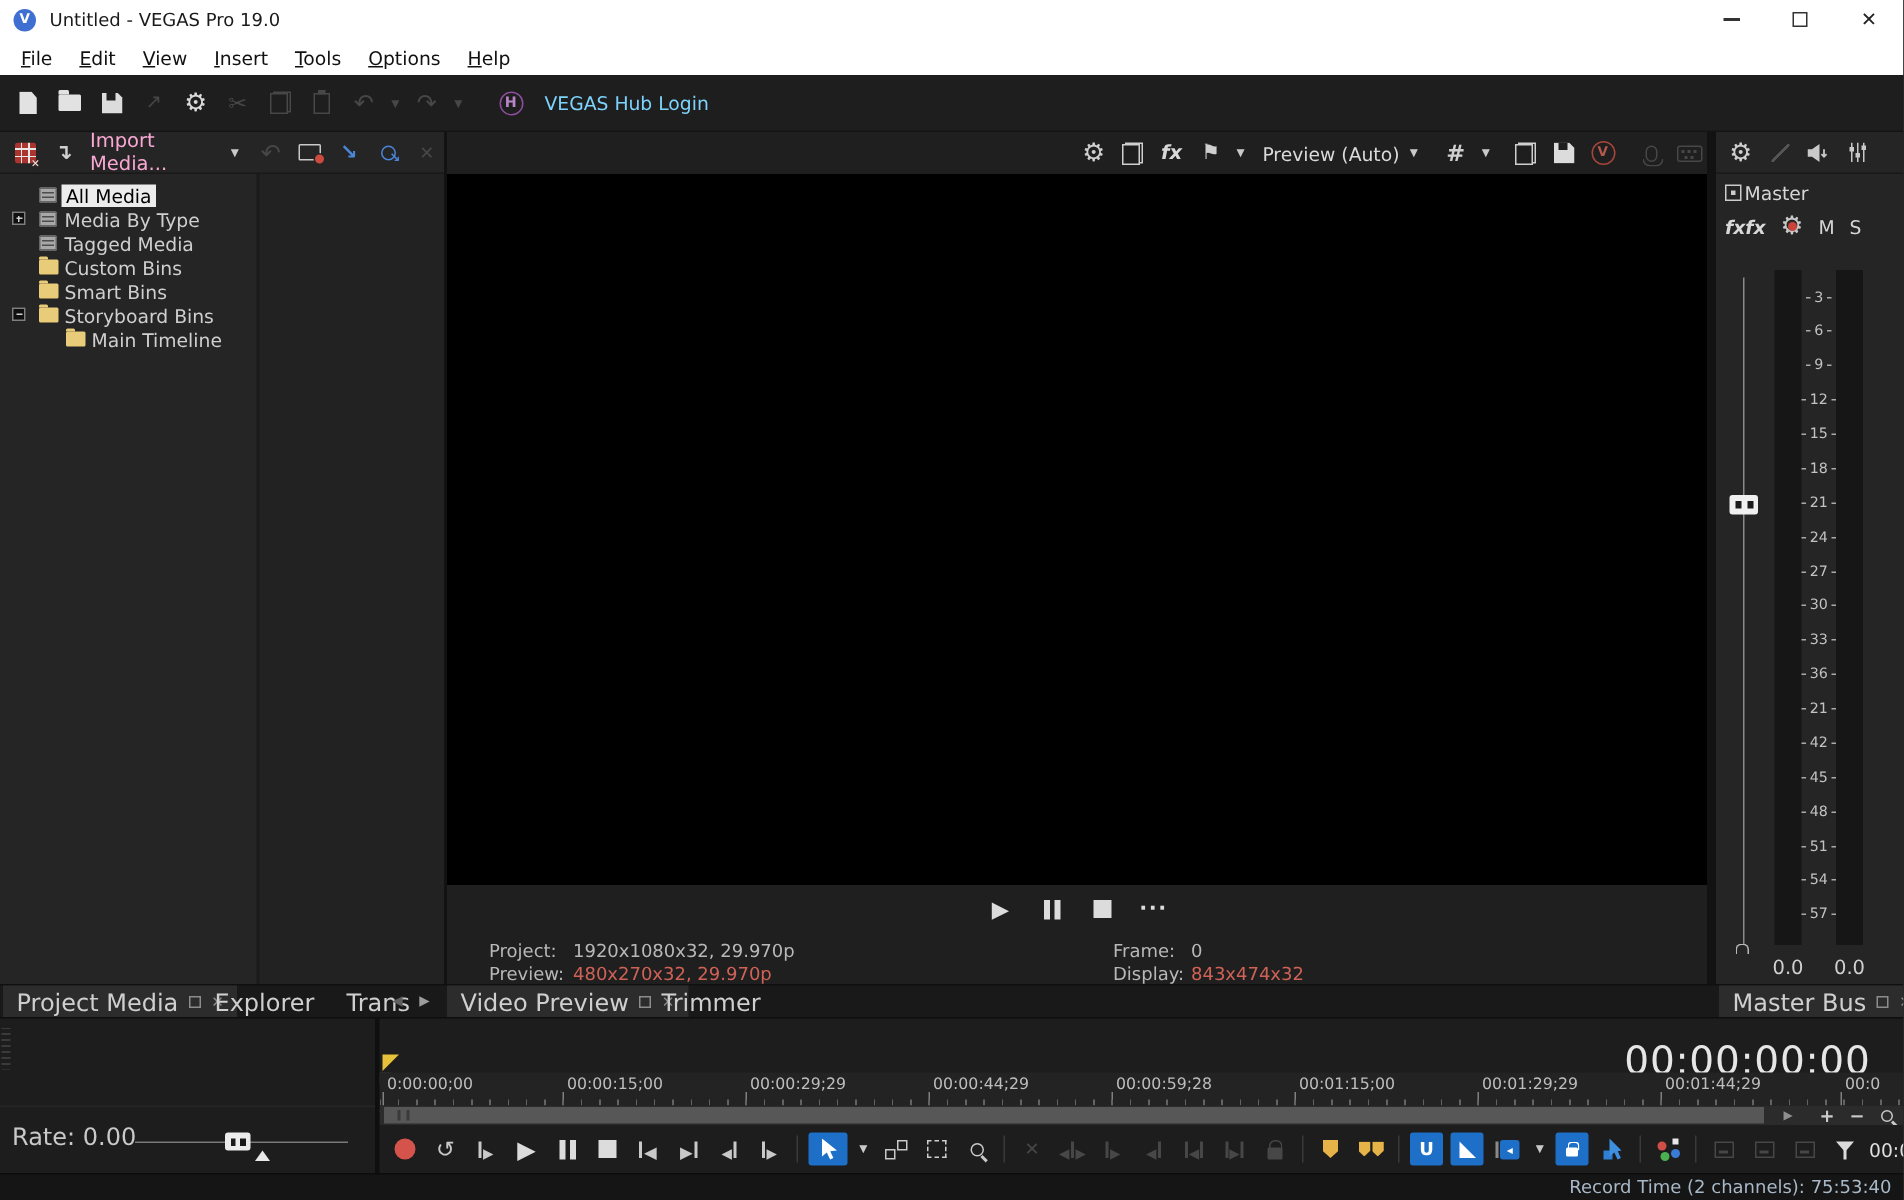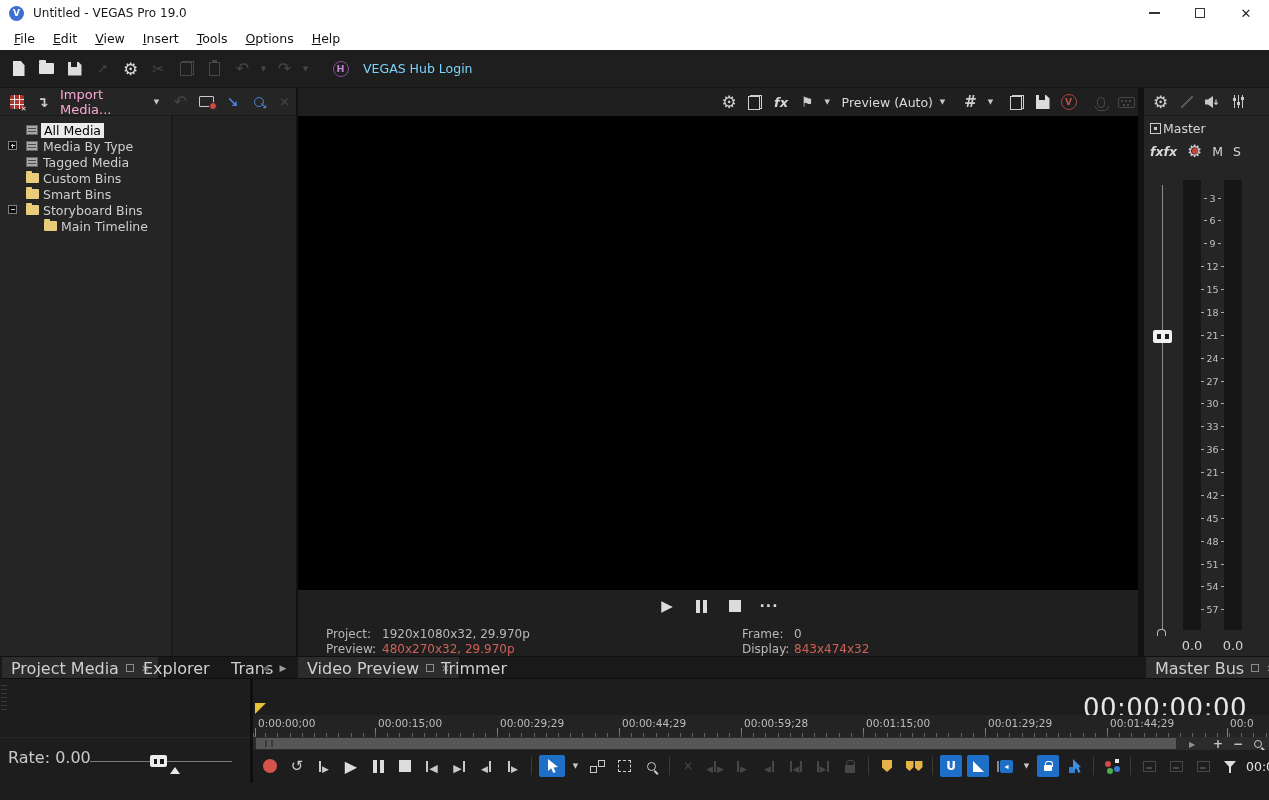--- a/index.html
+++ b/index.html
@@ -756,14 +756,17 @@
       <span class="ti dim">
           <span class="i-dimsq"></span>
         </span>
       <span class="ti">
           <span class="i-funnel"></span>
         </span>
       <span class="tbar-time">00:00:00;00</span>
     </div>
   </div>
 
+  <div class="abs statusbar">
+    <span>Record Time (2 channels): 75:53:40</span>
+  </div>
 
 </div>
 
 </body></html>

